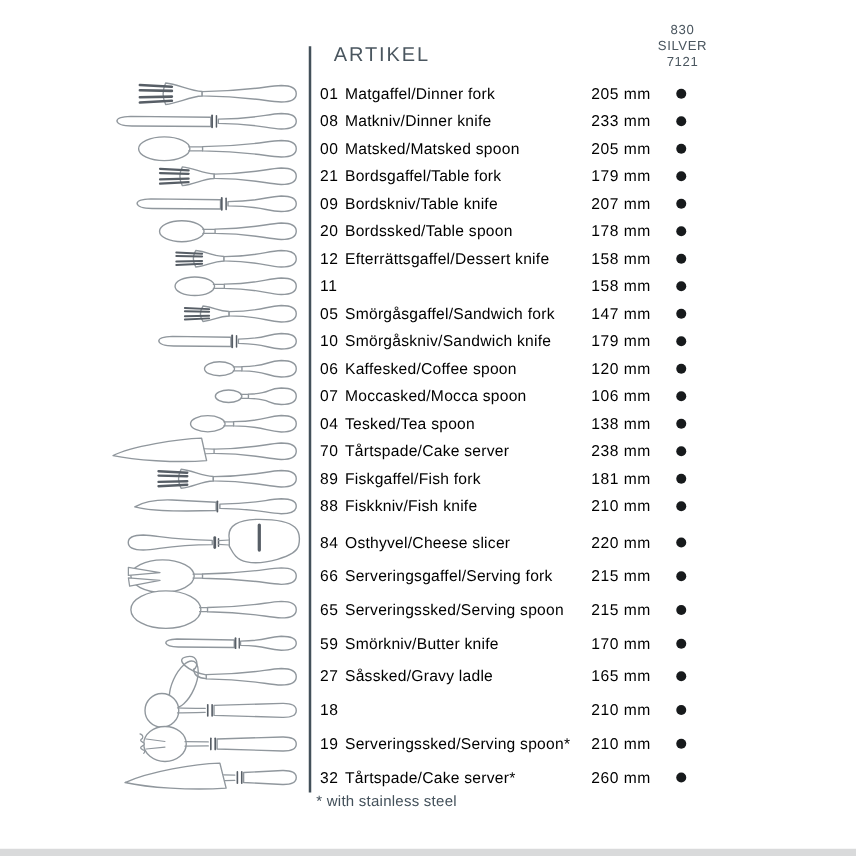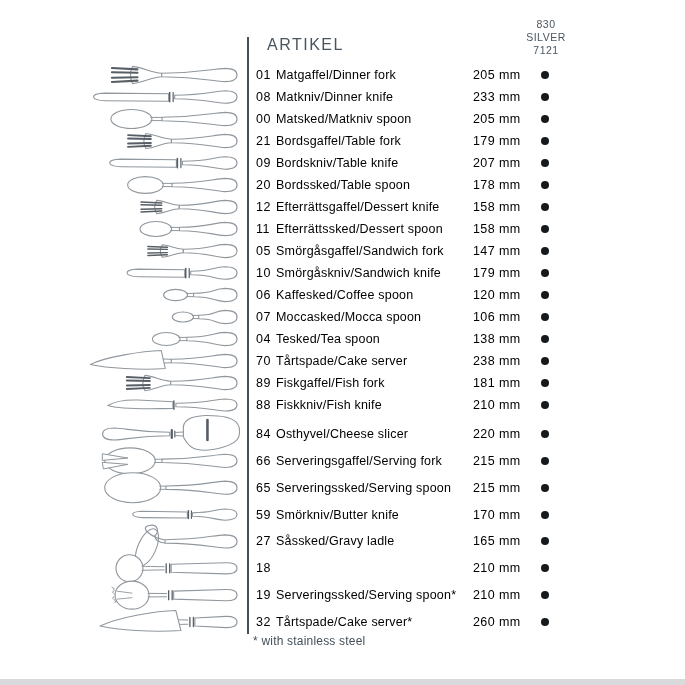--- a/index.html
+++ b/index.html
@@ -210,21 +210,21 @@
         <span class="dot"></span>
       </div>
       <div class="row" style="top: 86px; height: 22px;">
         <span class="num">08</span>
         <span class="name">Matkniv/Dinner knife</span>
         <span class="size">233 mm</span>
         <span class="dot"></span>
       </div>
       <div class="row" style="top: 108px; height: 22px;">
         <span class="num">00</span>
-        <span class="name">Matsked/Matkniv spoon</span>
+        <span class="name">Matsked/Matsked spoon</span>
         <span class="size">205 mm</span>
         <span class="dot"></span>
       </div>
       <div class="row" style="top: 130px; height: 22px;">
         <span class="num">21</span>
         <span class="name">Bordsgaffel/Table fork</span>
         <span class="size">179 mm</span>
         <span class="dot"></span>
       </div>
       <div class="row" style="top: 152px; height: 22px;">
@@ -240,21 +240,20 @@
         <span class="dot"></span>
       </div>
       <div class="row" style="top: 196px; height: 22px;">
         <span class="num">12</span>
         <span class="name">Efterrättsgaffel/Dessert knife</span>
         <span class="size">158 mm</span>
         <span class="dot"></span>
       </div>
       <div class="row" style="top: 218px; height: 22px; text-decoration: underline;">
         <span class="num">11</span>
-        <span class="name">Efterrättssked/Dessert spoon</span>
         <span class="size">158 mm</span>
         <span class="dot"></span>
       </div>
       <div class="row" style="top: 240px; height: 22px;">
         <span class="num">05</span>
         <span class="name">Smörgåsgaffel/Sandwich fork</span>
         <span class="size">147 mm</span>
         <span class="dot"></span>
       </div>
       <div class="row" style="top: 262px; height: 22px;">

